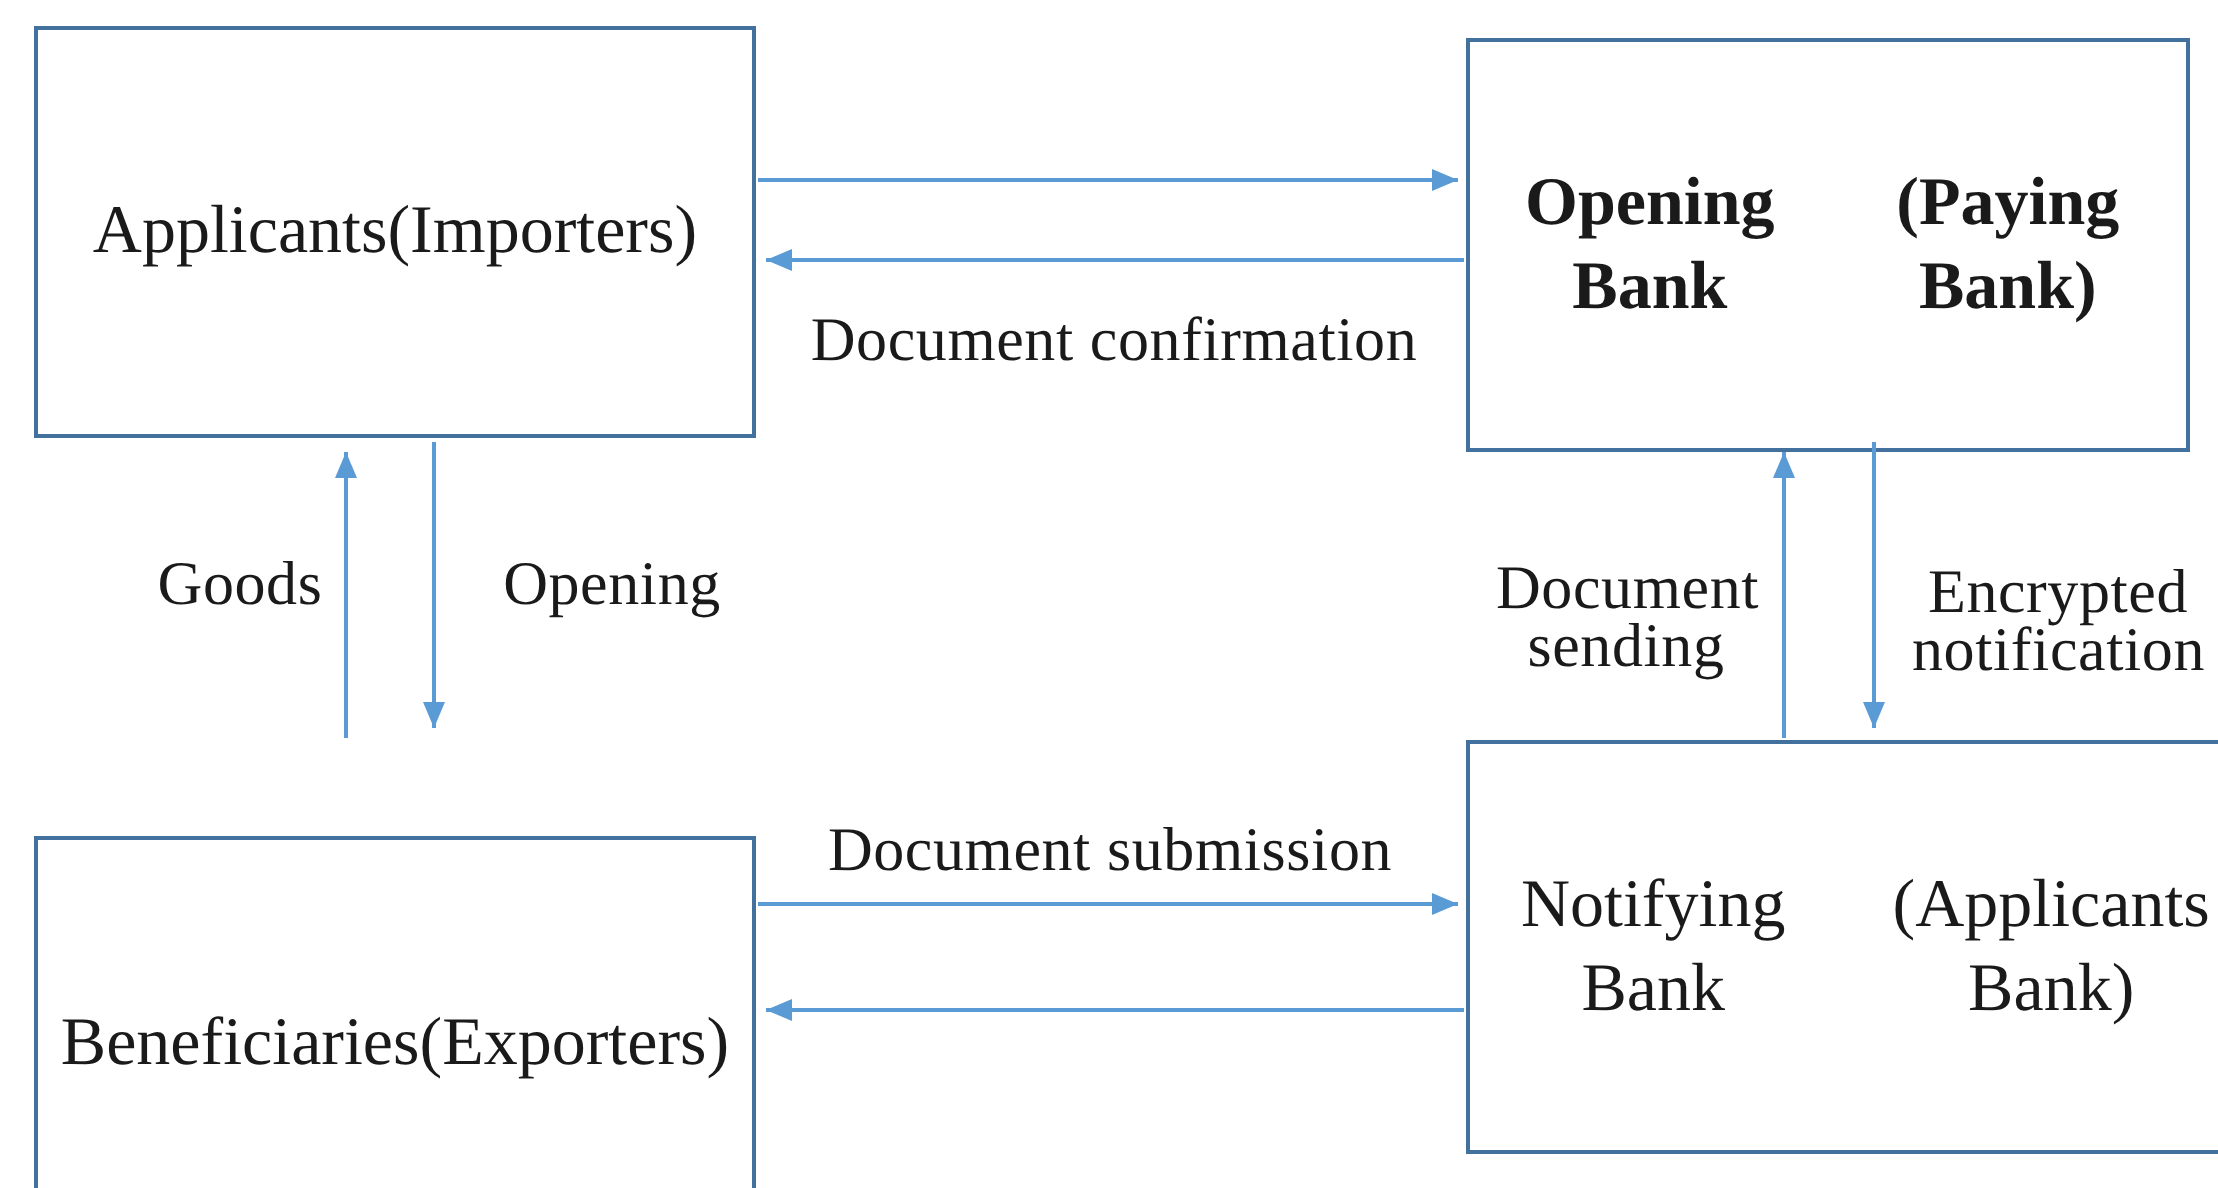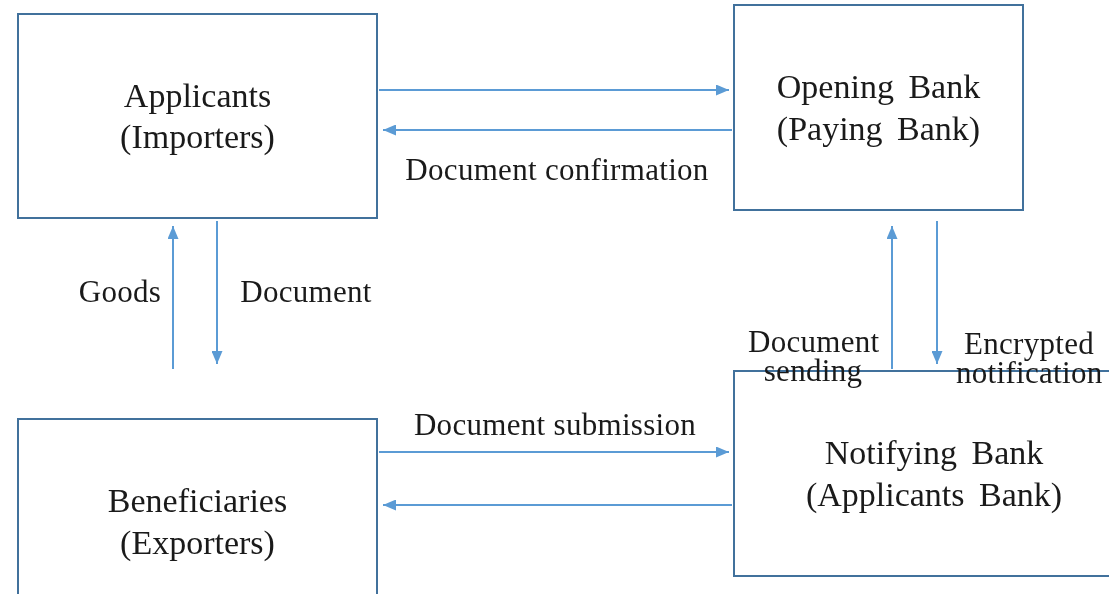--- a/index.html
+++ b/index.html
@@ -14,31 +14,30 @@
     height: 594px;
     background: var(--bg-color, #ffffff);
     overflow: hidden;
   }
   .node {
     position: absolute;
     box-sizing: border-box;
     border: 2px solid var(--box-border, #41719C);
     background: #ffffff;
     display: flex;
-    flex-direction: column;
     align-items: center;
     justify-content: center;
     text-align: center;
     font-size: 34px;
     line-height: 1.22;
     color: var(--text-color, #1a1a1a);
     word-spacing: 6px;
   }
   .node-applicants    { left: 17px;  top: 13px;  width: 361px; height: 206px; }
-  .node-opening-bank  { left: 733px; top: 4px;  width: 291px; height: 207px; }
+  .node-opening-bank  { left: 733px; top: 19px;  width: 362px; height: 207px; font-weight: bold; }
   .node-beneficiaries { left: 17px;  top: 370px; width: 361px; height: 207px; margin-top: 48px; }
   .node-notifying-bank{ left: 733px; top: 370px; width: 402px; height: 207px; }
 
   .arrows-layer {
     position: absolute;
     left: 0; top: 0;
     width: 1109px;
     height: 594px;
     pointer-events: none;
   }
@@ -55,21 +54,20 @@
     font-size: 31px;
     line-height: 29px;
     letter-spacing: 0.3px;
     color: var(--text-color, #1a1a1a);
     text-align: center;
     white-space: nowrap;
     transform: translateX(-50%);
   }
   .edge-label.wrap {
     white-space: normal;
-    margin-top: 48px;
   }
   .label-document-confirmation { left: 557px;  top: 155px; }
   .label-goods                 { left: 95px;   top: 277px; margin-left: 25px; }
   .label-payment               { left: 306px;  top: 277px; }
   .label-document-sending      { left: 813px;  top: 279px; width: 130px; }
   .label-encrypted-notification{ left: 1029px; top: 281px; width: 146px; }
   .label-document-submission   { left: 555px;  top: 410px; }
 </style>
 </head>
 <body>
@@ -107,18 +105,18 @@
     <line class="arrow-line" x1="173" y1="369" x2="173" y2="226" marker-end="url(#head)"></line>
     <line class="arrow-line" x1="217" y1="221" x2="217" y2="364" marker-end="url(#head)"></line>
     <line class="arrow-line" x1="892" y1="369" x2="892" y2="226" marker-end="url(#head)"></line>
     <line class="arrow-line" x1="937" y1="221" x2="937" y2="364" marker-end="url(#head)"></line>
     <line class="arrow-line" x1="379" y1="452" x2="729" y2="452" marker-end="url(#head)"></line>
     <line class="arrow-line" x1="732" y1="505" x2="383" y2="505" marker-end="url(#head)"></line>
   </svg>
 
   <div class="edge-label label-document-confirmation">Document confirmation</div>
   <div class="edge-label label-goods">Goods</div>
-  <div class="edge-label label-payment">Document</div>
+  <div class="edge-label label-payment">Opening</div>
   <div class="edge-label wrap label-document-sending">Document sending</div>
   <div class="edge-label wrap label-encrypted-notification">Encrypted notification</div>
   <div class="edge-label label-document-submission">Document submission</div>
 
 </div>
 
 </body></html>

